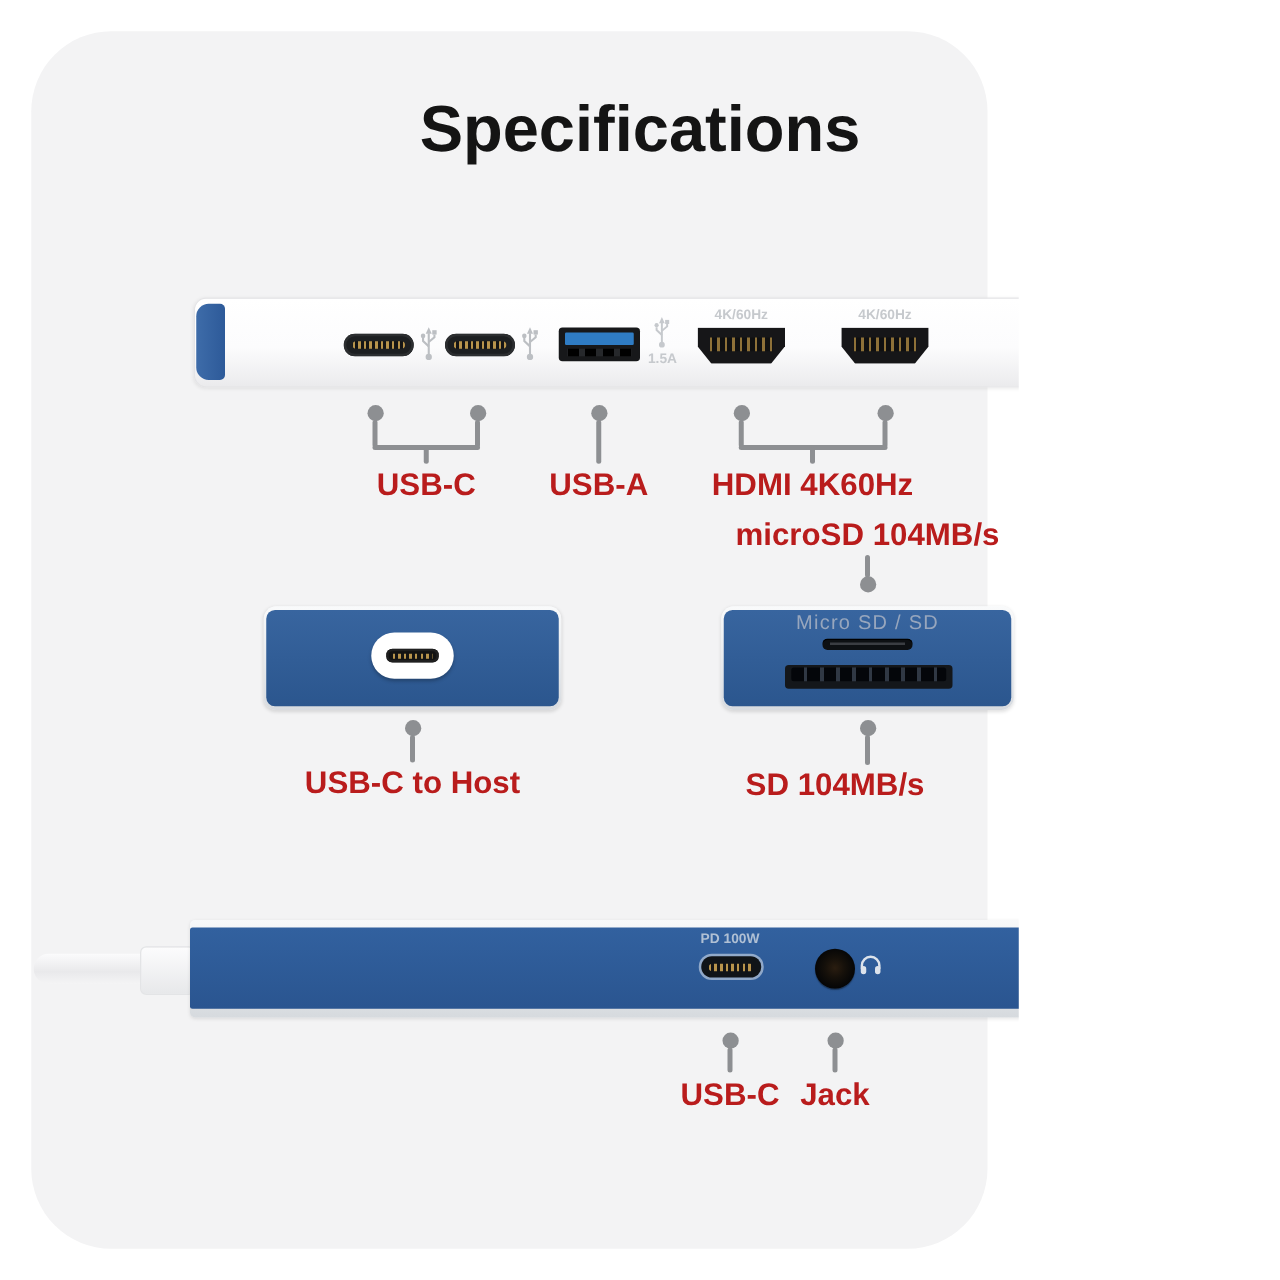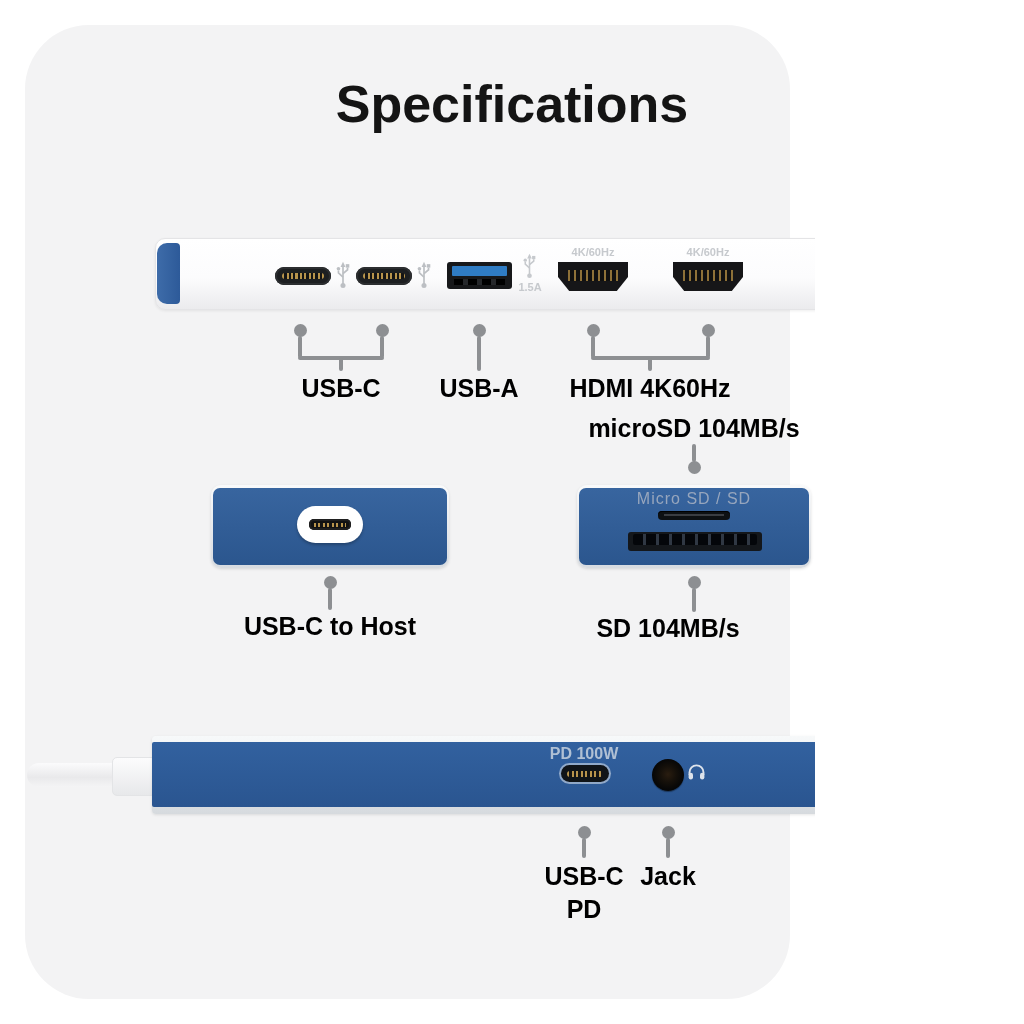--- a/index.html
+++ b/index.html
@@ -8,21 +8,21 @@
   .panel{position:absolute;left:25px;top:25px;right:25px;bottom:25px;background:#f3f3f4;border-radius:64px;}
   .abs{position:absolute;}
 
   .title{position:absolute;left:0;top:74px;width:1024px;text-align:center;
          font-size:52px;font-weight:bold;color:#141414;letter-spacing:0px;}
 
   
   .dot{position:absolute;width:13px;height:13px;border-radius:50%;background:#8d8f92;}
   .vline{position:absolute;width:4px;background:#8d8f92;border-radius:2px;}
   .hline{position:absolute;height:4px;background:#8d8f92;border-radius:2px;}
-  .lbl{position:absolute;text-align:center;font-size:25px;font-weight:bold;color:#000000;}
+  .lbl{position:absolute;text-align:center;font-size:25px;font-weight:bold;color:#b91c1c;}
   .lbl-stack div{line-height:33px;}
 
   
   .topbar{position:absolute;left:155px;top:238px;width:703px;height:70px;border-radius:10px;
           background:linear-gradient(180deg,#ffffff 0%,#fcfcfd 55%,#ebebed 100%);
           border:1px solid #e4e4e6;box-shadow:0 1px 3px rgba(0,0,0,0.07);}
   .cap{position:absolute;background:linear-gradient(90deg,#3e6ca9,#2d5a99);}
   .cap.left{left:157px;top:243px;width:23px;height:61px;border-radius:10px 4px 4px 10px;}
   .cap.right{left:835px;top:243px;width:23px;height:61px;border-radius:4px 10px 10px 4px;
              background:linear-gradient(270deg,#3e6ca9,#2d5a99);}
@@ -64,21 +64,21 @@
   .sd-slot{position:absolute;left:628px;top:532px;width:134px;height:19px;border-radius:3px;background:#14171b;}
   .sd-slot .ridges{position:absolute;left:5px;right:5px;top:2px;height:11px;border-radius:2px;background:
         repeating-linear-gradient(90deg,#04060a 0 10px,#303844 10px 13px);}
 
   
   .backbar{position:absolute;left:152px;top:736px;width:710px;height:78px;border-radius:4px 10px 10px 4px;
         background:linear-gradient(180deg,#f7f9fa,#d6dade);box-shadow:0 1px 3px rgba(0,0,0,0.10);}
   .backbar .blue{position:absolute;left:0;top:6px;right:5px;bottom:7px;border-radius:2px 6px 6px 2px;
         background:linear-gradient(180deg,#32619f,#2a5590);}
   .pd-engrave{position:absolute;left:534px;top:745px;width:100px;text-align:center;
-        font-size:16px;color:#b0c0d4;font-weight:bold;}
+        font-size:11px;color:#b0c0d4;font-weight:bold;}
   .usbc-b{position:absolute;left:561px;top:765px;width:48px;height:17px;border-radius:9px;background:#101418;
         box-shadow:0 0 0 2px rgba(226,233,242,0.55);}
   .usbc-b .pins{position:absolute;left:6px;right:6px;top:5.5px;height:6px;border-radius:3px;background:
         repeating-linear-gradient(90deg,#b8944c 0 2px,#141414 2px 4.5px);}
   .jack{position:absolute;left:652px;top:759px;width:32px;height:32px;border-radius:50%;
         background:radial-gradient(circle at 50% 48%,#2a1d10 0%,#15100a 35%,#070707 65%,#000 100%);
         box-shadow:0 1px 1px rgba(0,0,0,0.4);}
   .cable-bl{position:absolute;left:27px;top:763px;width:86px;height:24px;border-radius:12px 0 0 12px;
         background:linear-gradient(180deg,#fbfbfc,#e9e9eb 60%,#f4f4f5);}
   .relief-bl{position:absolute;left:112px;top:757px;width:42px;height:37px;border-radius:5px;
@@ -218,20 +218,19 @@
   <svg class="abs" style="left:686px;top:761px;" width="21" height="21" viewBox="0 0 24 24">
     <path d="M4 16 v-3 a8 8 0 0 1 16 0 v3" fill="none" stroke="#dde3eb" stroke-width="2.2"></path>
     <rect x="3" y="13.5" width="5" height="7.5" rx="2.5" fill="#dde3eb"></rect>
     <rect x="16" y="13.5" width="5" height="7.5" rx="2.5" fill="#dde3eb"></rect>
   </svg>
 
   <div class="dot" style="left:577.5px;top:825.5px;"></div>
   <div class="vline" style="left:582px;top:838px;height:20px;"></div>
   <div class="lbl lbl-stack" style="left:514px;top:860px;width:140px;">
     <div>USB-C</div>
-    <div>PD</div>
   </div>
   <div class="dot" style="left:661.5px;top:825.5px;"></div>
   <div class="vline" style="left:666px;top:838px;height:20px;"></div>
   <div class="lbl lbl-stack" style="left:598px;top:860px;width:140px;">
     <div>Jack</div>
   </div>
 </div>
 
 </body></html>

